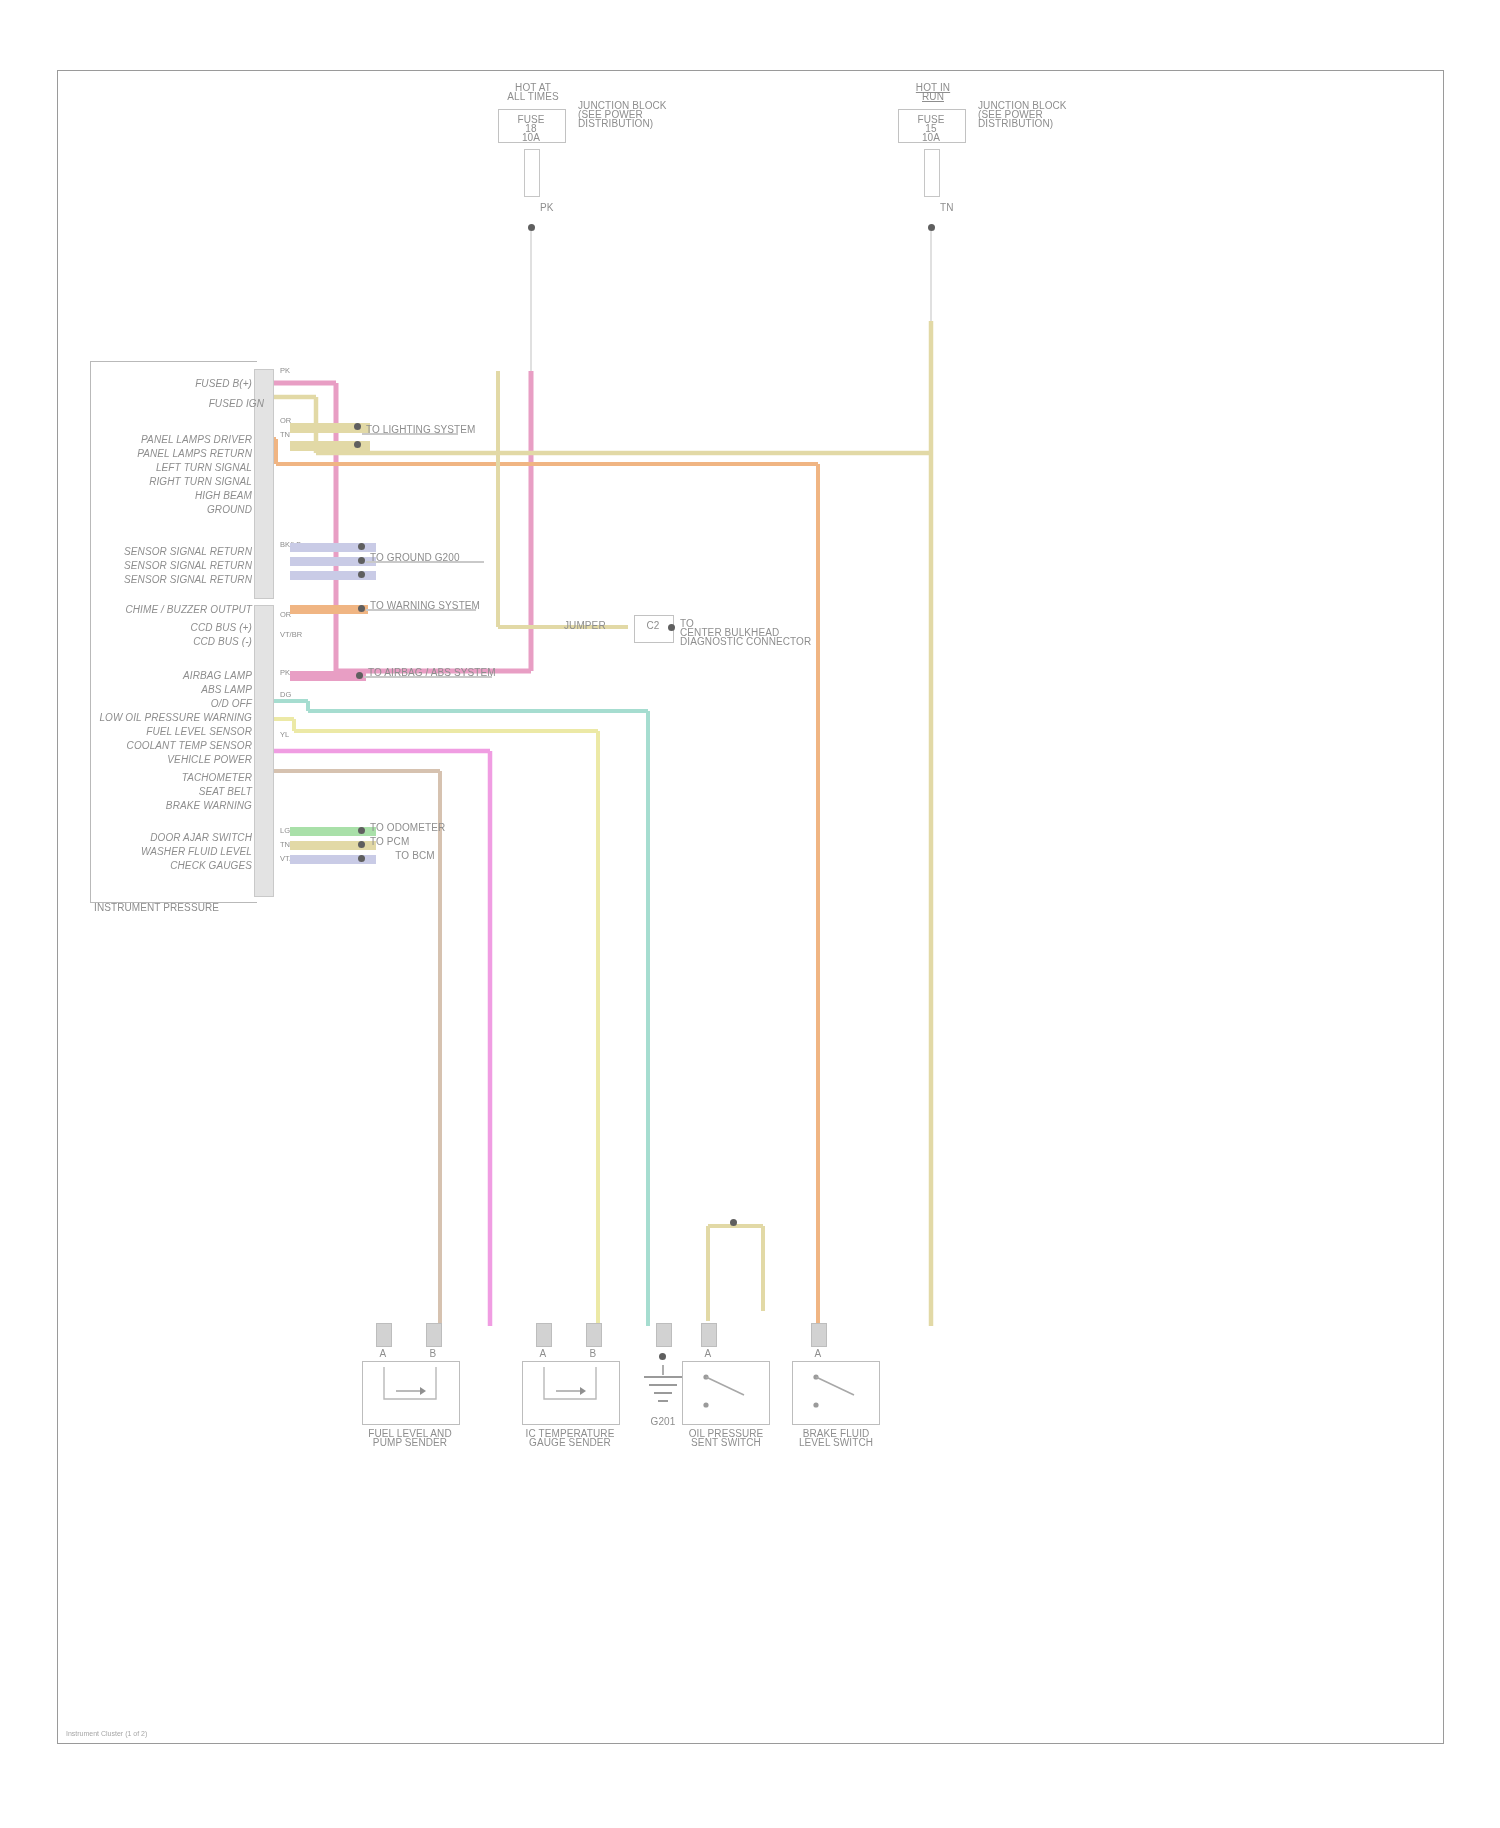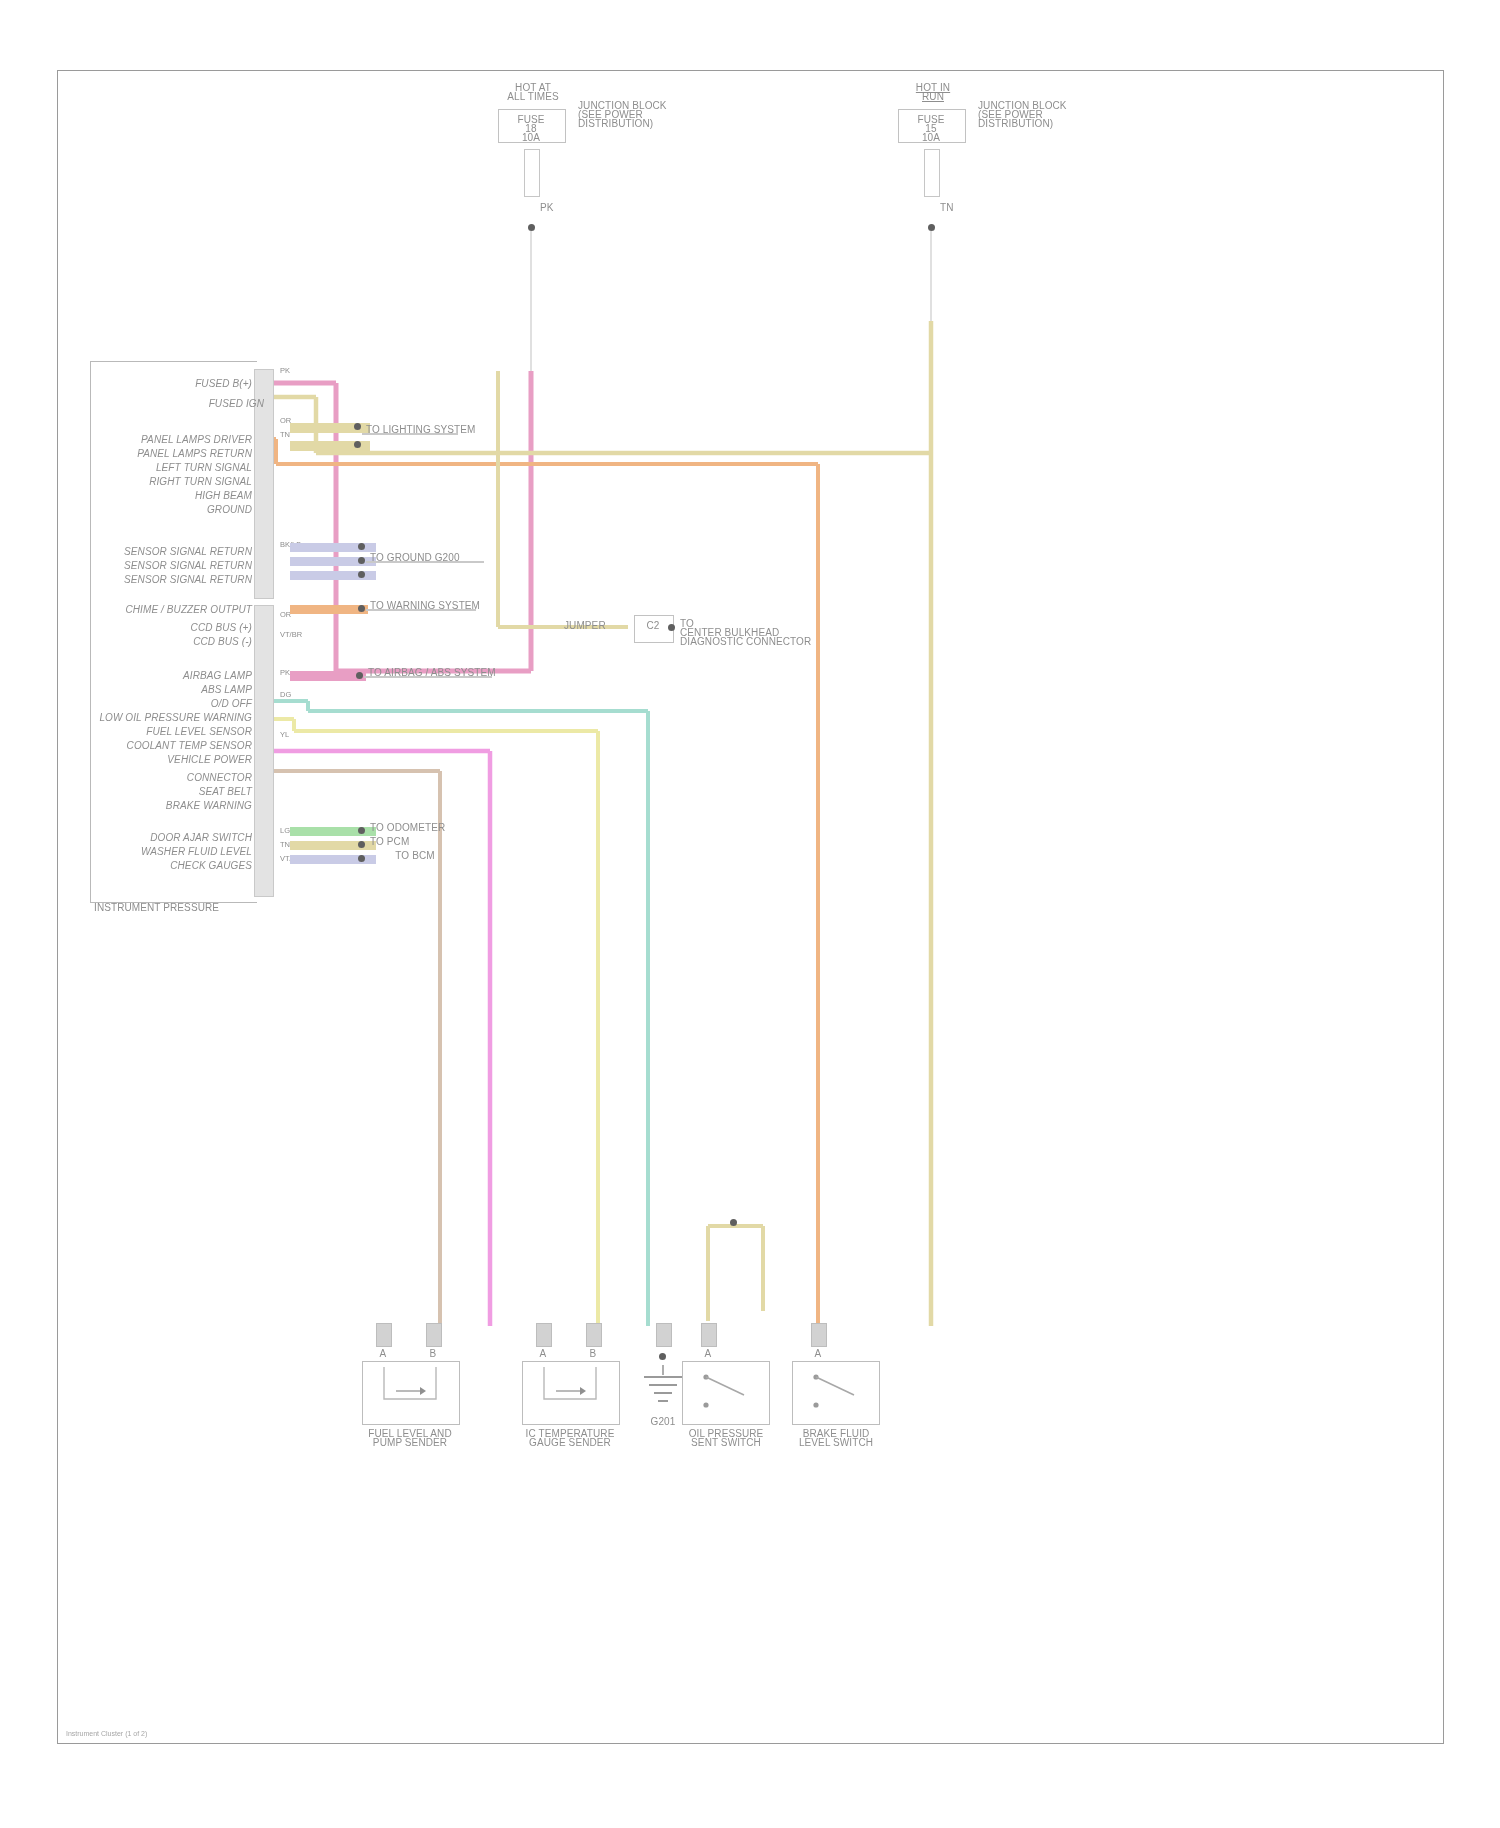--- a/index.html
+++ b/index.html
@@ -133,21 +133,21 @@
     <div class="lbl r" style="left:26px;top:552px;width:168px;">CCD BUS (+)</div>
     <div class="lbl r" style="left:26px;top:566px;width:168px;">CCD BUS (-)</div>
 
     <div class="lbl r" style="left:40px;top:600px;width:154px;">AIRBAG LAMP</div>
     <div class="lbl r" style="left:40px;top:614px;width:154px;">ABS LAMP</div>
     <div class="lbl r" style="left:40px;top:628px;width:154px;">O/D OFF</div>
     <div class="lbl r" style="left:28px;top:642px;width:166px;">LOW OIL PRESSURE WARNING</div>
     <div class="lbl r" style="left:28px;top:656px;width:166px;">FUEL LEVEL SENSOR</div>
     <div class="lbl r" style="left:28px;top:670px;width:166px;">COOLANT TEMP SENSOR</div>
     <div class="lbl r" style="left:40px;top:684px;width:154px;">VEHICLE POWER</div>
-    <div class="lbl r" style="left:60px;top:702px;width:134px;">CONNECTOR</div>
+    <div class="lbl r" style="left:60px;top:702px;width:134px;">TACHOMETER</div>
     <div class="lbl r" style="left:60px;top:716px;width:134px;">SEAT BELT</div>
     <div class="lbl r" style="left:60px;top:730px;width:134px;">BRAKE WARNING</div>
 
     <div class="lbl r" style="left:48px;top:762px;width:146px;">DOOR AJAR SWITCH</div>
     <div class="lbl r" style="left:48px;top:776px;width:146px;">WASHER FLUID LEVEL</div>
     <div class="lbl r" style="left:48px;top:790px;width:146px;">CHECK GAUGES</div>
 
     <div class="ctag" style="left:222px;top:296px;">PK</div>
     <div class="ctag" style="left:222px;top:346px;">OR</div>
     <div class="ctag" style="left:222px;top:360px;">TN</div>

